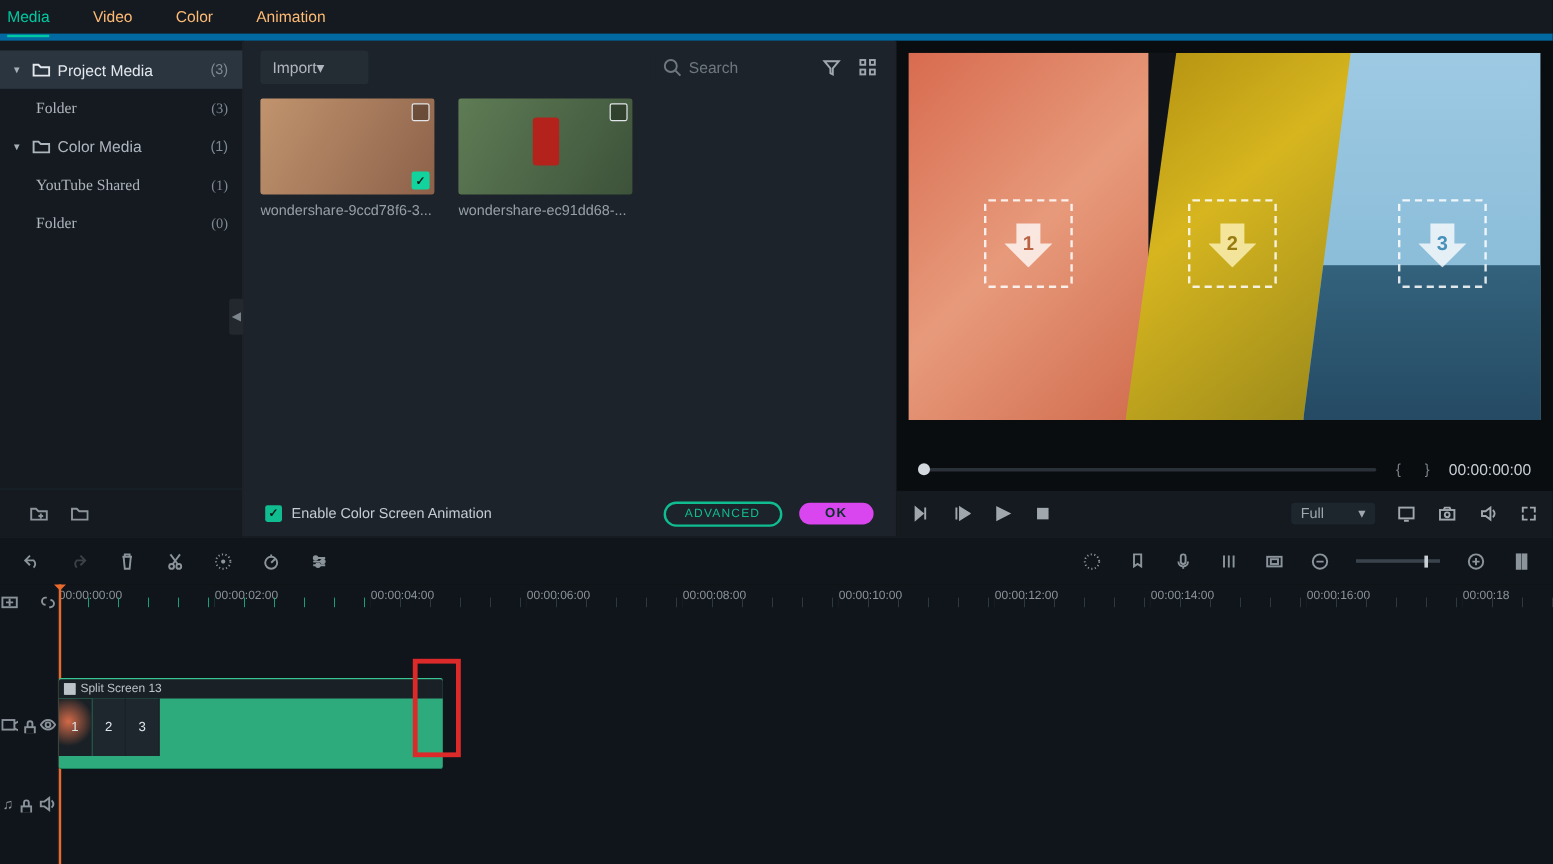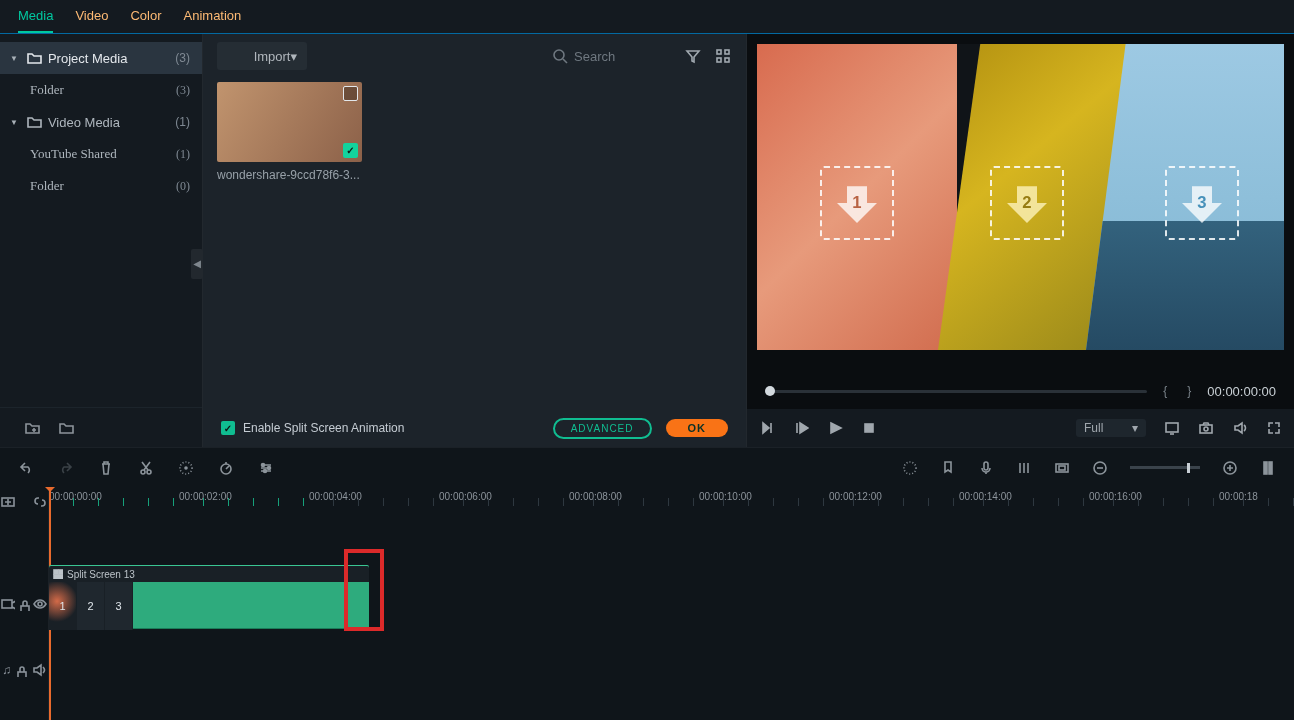--- a/index.html
+++ b/index.html
@@ -1,39 +1,39 @@
 <!DOCTYPE html>
 <html><head>
 <meta charset="utf-8">
 <style>
   * { box-sizing: border-box; margin: 0; padding: 0; }
   body { font-family: -apple-system, "Segoe UI", Helvetica, Arial, sans-serif; background: #0f1419; color: #c5ccd3; width: 1294px; height: 720px; overflow: hidden; font-size: 12px; }
   .app { display: flex; flex-direction: column; height: 100%; }
 
   
-  .topbar { display: flex; align-items: center; padding: 0 18px; height: 34px; background: #141a20; border-bottom: 1px solid #0369a1; gap: 22px; }
+  .topbar { display: flex; align-items: center; padding: 0 6px; height: 34px; background: #141a20; border-bottom: 6px solid #0369a1; gap: 36px; }
   .top-tab { padding: 8px 0; font-size: 13px; color: #fdba74; cursor: pointer; border-bottom: 2px solid transparent; }
   .top-tab.active { color: #00c8a0; border-color: #00c8a0; }
 
   
   .main { display: flex; height: 413px; }
   .sidebar { width: 203px; background: #141a20; display: flex; flex-direction: column; border-right: 1px solid #22282e; position: relative; }
   .sidebar .tree { flex: 1; padding-top: 8px; }
   .tree-row { display: flex; align-items: center; height: 32px; padding: 0 12px 0 10px; justify-content: space-between; color: #aeb6bd; }
   .tree-row.selected { background: #2a3540; color: #e4e8ec; }
   .tree-row.child { padding-left: 30px; font-family: Liberation Serif, serif; }
   .tree-label { display: flex; align-items: center; gap: 6px; font-size: 13px; }
   .tree-count { font-size: 12px; color: #7f8993; }
   .tri { font-size: 8px; color: #a8b0b7; display: inline-block; margin-right: 2px; }
   .sidebar-footer { height: 40px; display: flex; align-items: center; gap: 18px; padding-left: 24px; border-top: 1px solid #1c242b; color: #8d949b; }
   .collapse-tab { position: absolute; right: -1px; top: 52%; width: 12px; height: 30px; background: #22282e; color: #7e868d; border-radius: 2px; display:flex; align-items:center; justify-content:center; font-size:10px; }
 
   .media-pane { flex: 1; background: #1c232a; display: flex; flex-direction: column; }
   .media-toolbar { display: flex; align-items: center; padding: 8px 14px; gap: 12px; }
-  .import-select { display: flex; align-items: center; justify-content: flex-end; width: 90px; height: 28px; padding: 0 10px; background: #252d34; border-radius: 3px; color: #b0b6bc; font-size: 13px; }
+  .import-select { display: flex; align-items: center; justify-content: flex-start; width: 90px; height: 28px; padding: 0 10px; background: #252d34; border-radius: 3px; color: #b0b6bc; font-size: 13px; }
   .spacer { flex: 1; }
   .search-box { display: flex; align-items: center; gap: 6px; height: 28px; padding: 0 10px; background: #1c232a; color: #6f7880; width: 130px; font-size: 13px; }
   .tbicon { color: #a0a8af; width: 18px; height: 18px; display: inline-flex; align-items: center; justify-content: center; }
   .thumb-grid { display: flex; gap: 20px; padding: 4px 14px 14px 14px; }
   .thumb { width: 145px; }
   .thumb .img { width: 145px; height: 80px; border-radius: 2px; position: relative; }
   .thumb .cap { font-size: 12px; color: #97a0a8; margin-top: 6px; overflow: hidden; text-overflow: ellipsis; white-space: nowrap; max-width: 145px; }
   .thumb-badge { position: absolute; top: 4px; right: 4px; width: 15px; height: 15px; border: 1px solid #e3e7eb; background: rgba(0,0,0,.3); border-radius:2px;}
   .thumb-check { position: absolute; bottom: 4px; right: 4px; width: 15px; height: 15px; background: #12d39d; color: #0d1a14; display:flex; align-items:center; justify-content:center; font-size:10px; border-radius:2px; font-weight:bold;}
 
@@ -51,21 +51,21 @@
 
   .pv-bottom { display: flex; align-items: center; padding: 0 18px; height: 36px; gap: 16px; color: #87919a; }
   .pv-slider { flex: 1; height: 3px; background: #2a3138; border-radius: 2px; position: relative; }
   .pv-slider::before{content:"";position:absolute;left:0;top:-4px;width:10px;height:10px;border-radius:50%;background:#d3d9de;}
   .pv-braces { letter-spacing: 20px; color:#7a838a; }
   .pv-time { color:#c9d0d5; font-size:13px; }
 
   .settings-bar { display: flex; align-items: center; height: 38px; padding: 0 18px; border-top: 1px solid #1b2127; background:#141a20; }
   .chk { width: 14px; height: 14px; background: #10bd91; margin-right: 8px; display:inline-flex;align-items:center;justify-content:center;color:#0b1512;font-size:10px;font-weight:bold;border-radius:2px; }
   .btn-adv { border: 2px solid #10bd91; color: #10bd91; background: transparent; padding: 3px 16px; border-radius: 14px; font-size: 10px; letter-spacing:1px; }
-  .btn-ok { background:#f97316; color:#093128; font-weight:600; padding: 3px 22px; border:none; border-radius:14px; font-size:11px; letter-spacing:1px; margin-left:14px; }
+  .btn-ok { background:#d946ef; color:#093128; font-weight:600; padding: 3px 22px; border:none; border-radius:14px; font-size:11px; letter-spacing:1px; margin-left:14px; }
 
   .player-controls { display: flex; align-items: center; height: 38px; background:#141a20; padding: 0 12px; gap: 18px; color:#a0a7ad; }
   .pc-spacer { flex:1; }
   .pc-select { display:flex; align-items:center; justify-content:space-between; background:#1e262d; padding:2px 8px; width: 70px; border-radius:3px; font-size:12px; }
 
   .tool-row { display: flex; align-items: center; height: 40px; padding: 0 18px; gap: 24px; color:#8c949b; border-top:1px solid #1b2127; background:#0f151a;}
   .tool-row .right { margin-left:auto; display:flex; align-items:center; gap:22px; }
   .zoom-bar{ width:70px; height:3px; background:#3a434b; position:relative; }
   .zoom-bar::after{content:"";position:absolute;right:10px;top:-3px;width:3px;height:10px;background:#c8cfd5;}
 
@@ -78,21 +78,21 @@
 
   .tl-main { flex:1; position:relative; }
   .ruler { height: 30px; display:flex; align-items:flex-start; font-size:10px; color:#8c949b; padding-top:4px; overflow:hidden; white-space:nowrap; }
   .tick { display:inline-block; width:130px; position:relative; }
   .tick::after{content:"";position:absolute;bottom:-4px;left:0;right:0;height:8px;background:repeating-linear-gradient(to right, transparent 0 24px, #2e3840 24px 25px);}
   .tick.green::after{background:repeating-linear-gradient(to right, transparent 0 24px, #16a17b 24px 25px);}
   .playhead { position:absolute; top:0; left:0; width:2px; height:100%; background:#e96a2d; }
   .playhead::before{content:"";position:absolute;top:0;left:-4px;border:5px solid transparent;border-top-color:#e96a2d;}
 
   .clip-area { position: relative; margin-top: 38px; }
-  .clip { position:absolute; left:0; top:10px; height:64px; width:320px; background:#2eab7d; border-radius:2px; border-top:1px solid #3ac693; border-bottom:1px solid #1a7d59; }
+  .clip { position:absolute; left:0; top:10px; height:76px; width:320px; background:#2eab7d; border-radius:2px; border-top:1px solid #3ac693; border-bottom:1px solid #1a7d59; }
   .clip .hdr { height:16px; background:#192026; color:#bcc3c9; font-size:10px; display:flex; align-items:center; padding-left:4px; gap:4px; border-top-left-radius:2px; border-top-right-radius:2px;}
   .sections { position:absolute; top:16px; height:48px; left:0; display:flex; }
   .sec { width:28px; border-right:1px solid #192026; background:#1f272e; display:flex; align-items:center; justify-content:center; font-size:11px; color:#dfe5ea; }
   .sec:first-child{background:radial-gradient(circle at 30% 40%, #d36a48, #192026 60%);clip-path: polygon(0 0,100% 0,100% 100%,0 100%);}
   .redbox { position:absolute; top:-6px; left:295px; width:40px; height:82px; border:4px solid #dc2a2a; }
 
   svg.ic { width: 16px; height: 16px; fill: none; stroke: currentColor; stroke-width: 1.6; vertical-align: middle; }
 </style>
 </head>
 <body>
@@ -123,21 +123,21 @@
         <div class="tree-row child">
           <span class="tree-label">Folder</span>
           <span class="tree-count">(3)</span>
         </div>
         <div class="tree-row">
           <span class="tree-label">
               <span class="tri">▼</span>
               <svg class="ic">
                 <path d="M2 4h4l2 2h7v7H2z"></path>
               </svg>
-              <span>Video Media</span>
+              <span>Color Media</span>
             </span>
           <span class="tree-count">(1)</span>
         </div>
         <div class="tree-row child">
           <span class="tree-label">YouTube Shared</span>
           <span class="tree-count">(1)</span>
         </div>
         <div class="tree-row child">
           <span class="tree-label">Folder</span>
           <span class="tree-count">(0)</span>
@@ -183,27 +183,34 @@
           </span>
       </div>
       <div class="thumb-grid">
         <div class="thumb">
           <div class="img" style="background:linear-gradient(120deg,#c1946e,#8c6149);">
             <span class="thumb-badge"></span>
             <span class="thumb-check">✓</span>
           </div>
           <div class="cap">wondershare-9ccd78f6-3...</div>
         </div>
+        <div class="thumb">
+          <div class="img" style="background:linear-gradient(120deg,#5e7c55,#3d523a);position:relative;">
+            <span style="position:absolute;left:50%;top:20%;transform:translateX(-50%);width:22px;height:40px;background:#b3231c;border-radius:3px;"></span>
+            <span class="thumb-badge"></span>
+          </div>
+          <div class="cap">wondershare-ec91dd68-...</div>
+        </div>
       </div>
 
       <div class="spacer" style="flex:1"></div>
 
       <div class="settings-bar" style="border-top:none;background:#1c232a;">
         <span class="chk">✓</span>
-        <span>Enable Split Screen Animation</span>
+        <span>Enable Color Screen Animation</span>
         <div class="spacer"></div>
         <button class="btn-adv">ADVANCED</button>
         <button class="btn-ok">OK</button>
       </div>
     </div>
 
     <div class="preview-pane">
       <div class="preview-view">
         <div class="preview-canvas">
           <div class="panel p1"></div>

